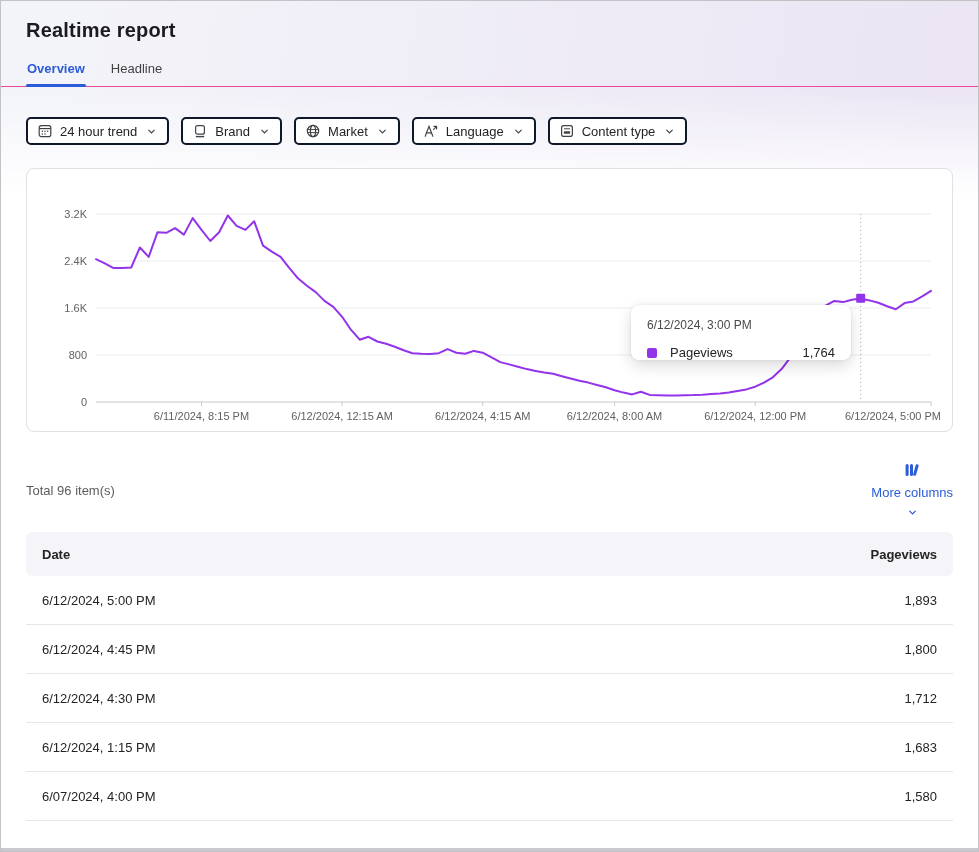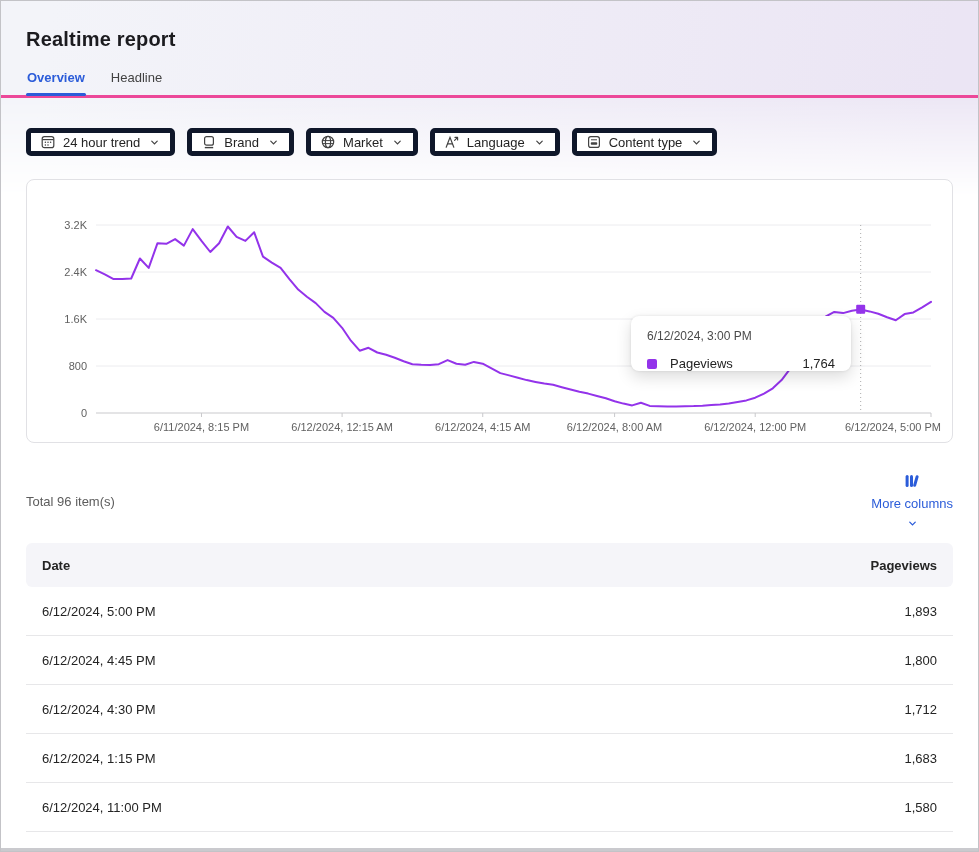--- a/index.html
+++ b/index.html
@@ -8,30 +8,30 @@
     border:1px solid #c3c3c7;background:#ffffff;overflow:hidden;
     font-family:"Liberation Sans",sans-serif;color:#242424;
   }
   .header-bg{
     position:absolute;top:0;left:0;right:0;height:195px;pointer-events:none;
     background:linear-gradient(98deg,#f3f4f9 5%,#ebe5f4 95%);
     -webkit-mask-image:linear-gradient(to bottom,#000 46%,transparent 100%);
     mask-image:linear-gradient(to bottom,#000 46%,transparent 100%);
   }
   header{position:relative;}
-  .page-title{margin:0;padding:27px 25px 0;font-size:20px;font-weight:700;color:#1b1b1f;letter-spacing:.2px;}
-  .tabs{display:flex;gap:24px;padding:0 25px;margin-top:13px;border-bottom:3px solid #ec4899;}
+  .page-title{margin:0;padding:18px 25px 0;font-size:20px;font-weight:700;color:#1b1b1f;letter-spacing:.2px;}
+  .tabs{display:flex;gap:24px;padding:0 25px;margin-top:13px;border-bottom:1px solid #ec4899;}
   .tab{position:relative;font-size:13px;color:#424242;padding:6px 1px 10px;cursor:pointer;font-weight:400;}
   .tab.active{color:#2b5cd9;font-weight:700;}
   .tab.active::after{content:"";position:absolute;left:0;right:0;bottom:-1px;height:3px;border-radius:2px;background:#2b5cd9;}
 
   .filters{position:relative;display:flex;gap:12px;margin:30px 25px 0;}
   .filter-btn{
     display:inline-flex;align-items:center;gap:7px;height:28px;padding:0 10px 0 9px;
-    border:5px solid #0f172a;border-radius:5px;background:#fff;font-size:13px;color:#242424;
+    border:2px solid #0f172a;border-radius:5px;background:#fff;font-size:13px;color:#242424;
     font-family:"Liberation Sans",sans-serif;cursor:pointer;
   }
   .filter-btn svg{flex:none;}
   .chev{margin-left:2px;}
 
   .chart-card{
     position:relative;margin:23px 25px 0;height:264px;box-sizing:border-box;
     border:1px solid #e1e1e5;border-radius:8px;background:#fff;
   }
   .chart-card svg.plot{position:absolute;left:0;top:0;}
@@ -216,19 +216,19 @@
     </div>
     <div class="trow">
       <span>6/12/2024, 4:30 PM</span>
       <span>1,712</span>
     </div>
     <div class="trow">
       <span>6/12/2024, 1:15 PM</span>
       <span>1,683</span>
     </div>
     <div class="trow">
-      <span>6/12/2024, 11:00 PM</span>
+      <span>6/07/2024, 4:00 PM</span>
       <span>1,580</span>
     </div>
   </div>
 
   <div class="bottom-bar"></div>
 </div>
 
 </body></html>

